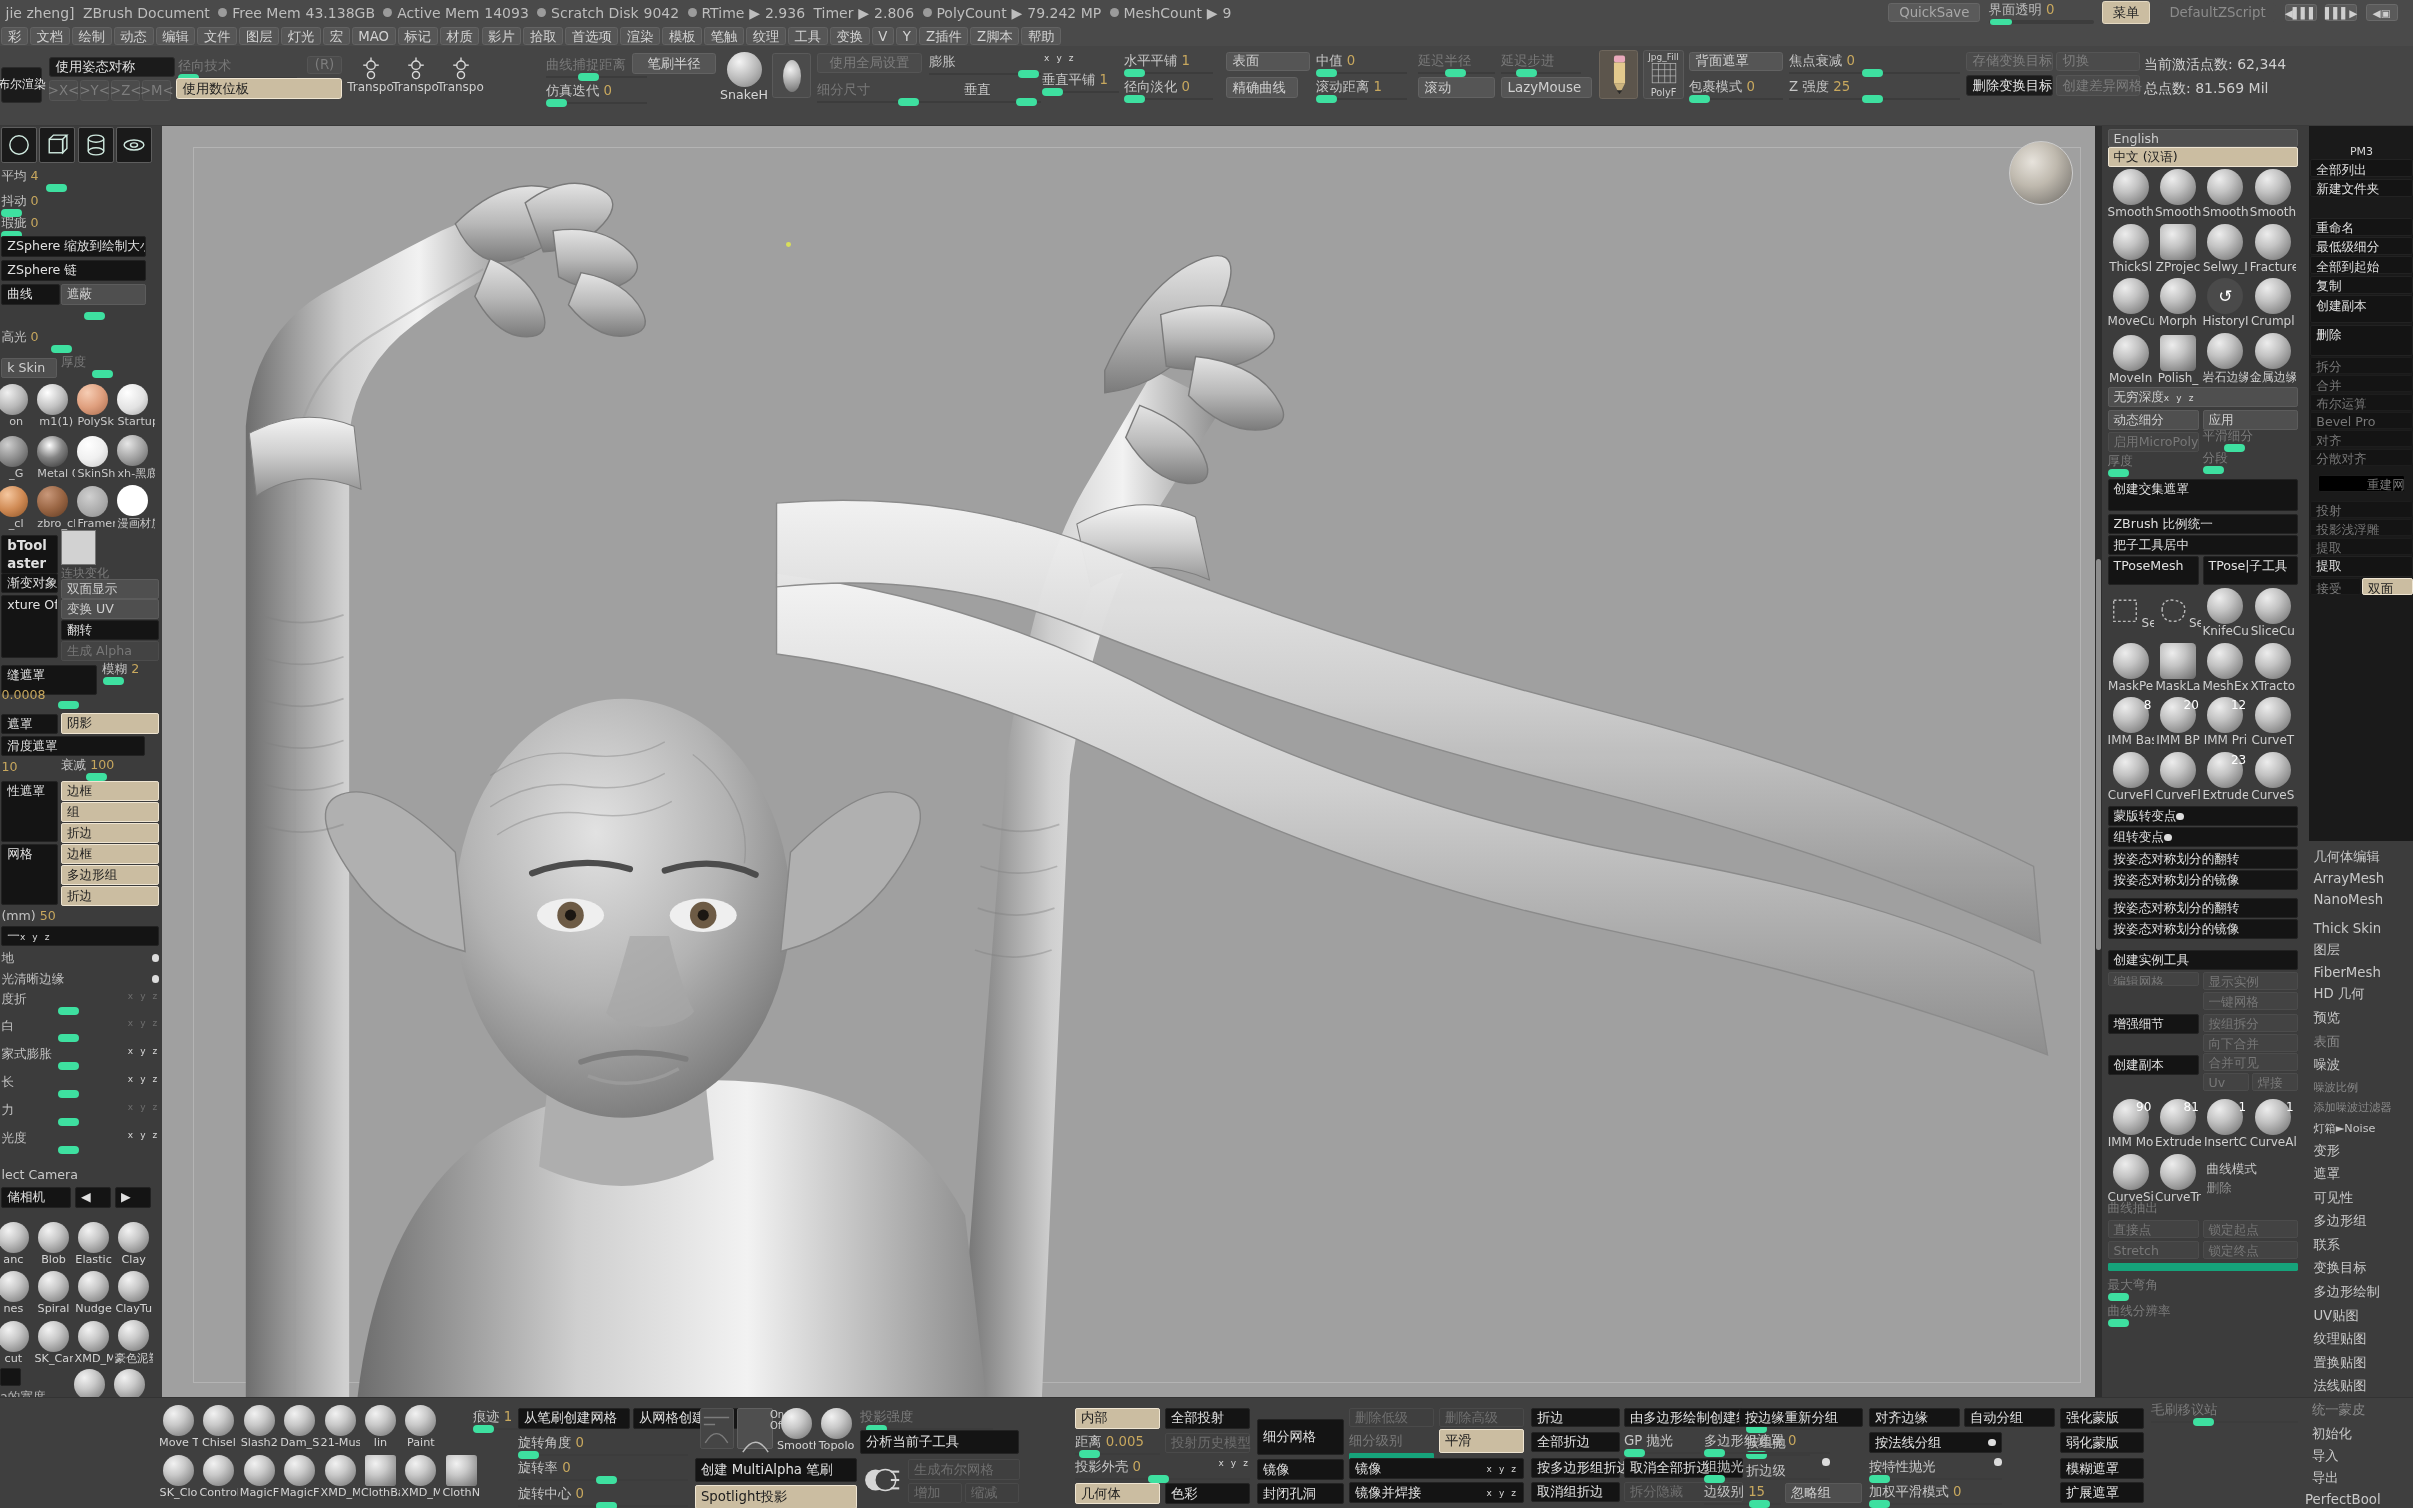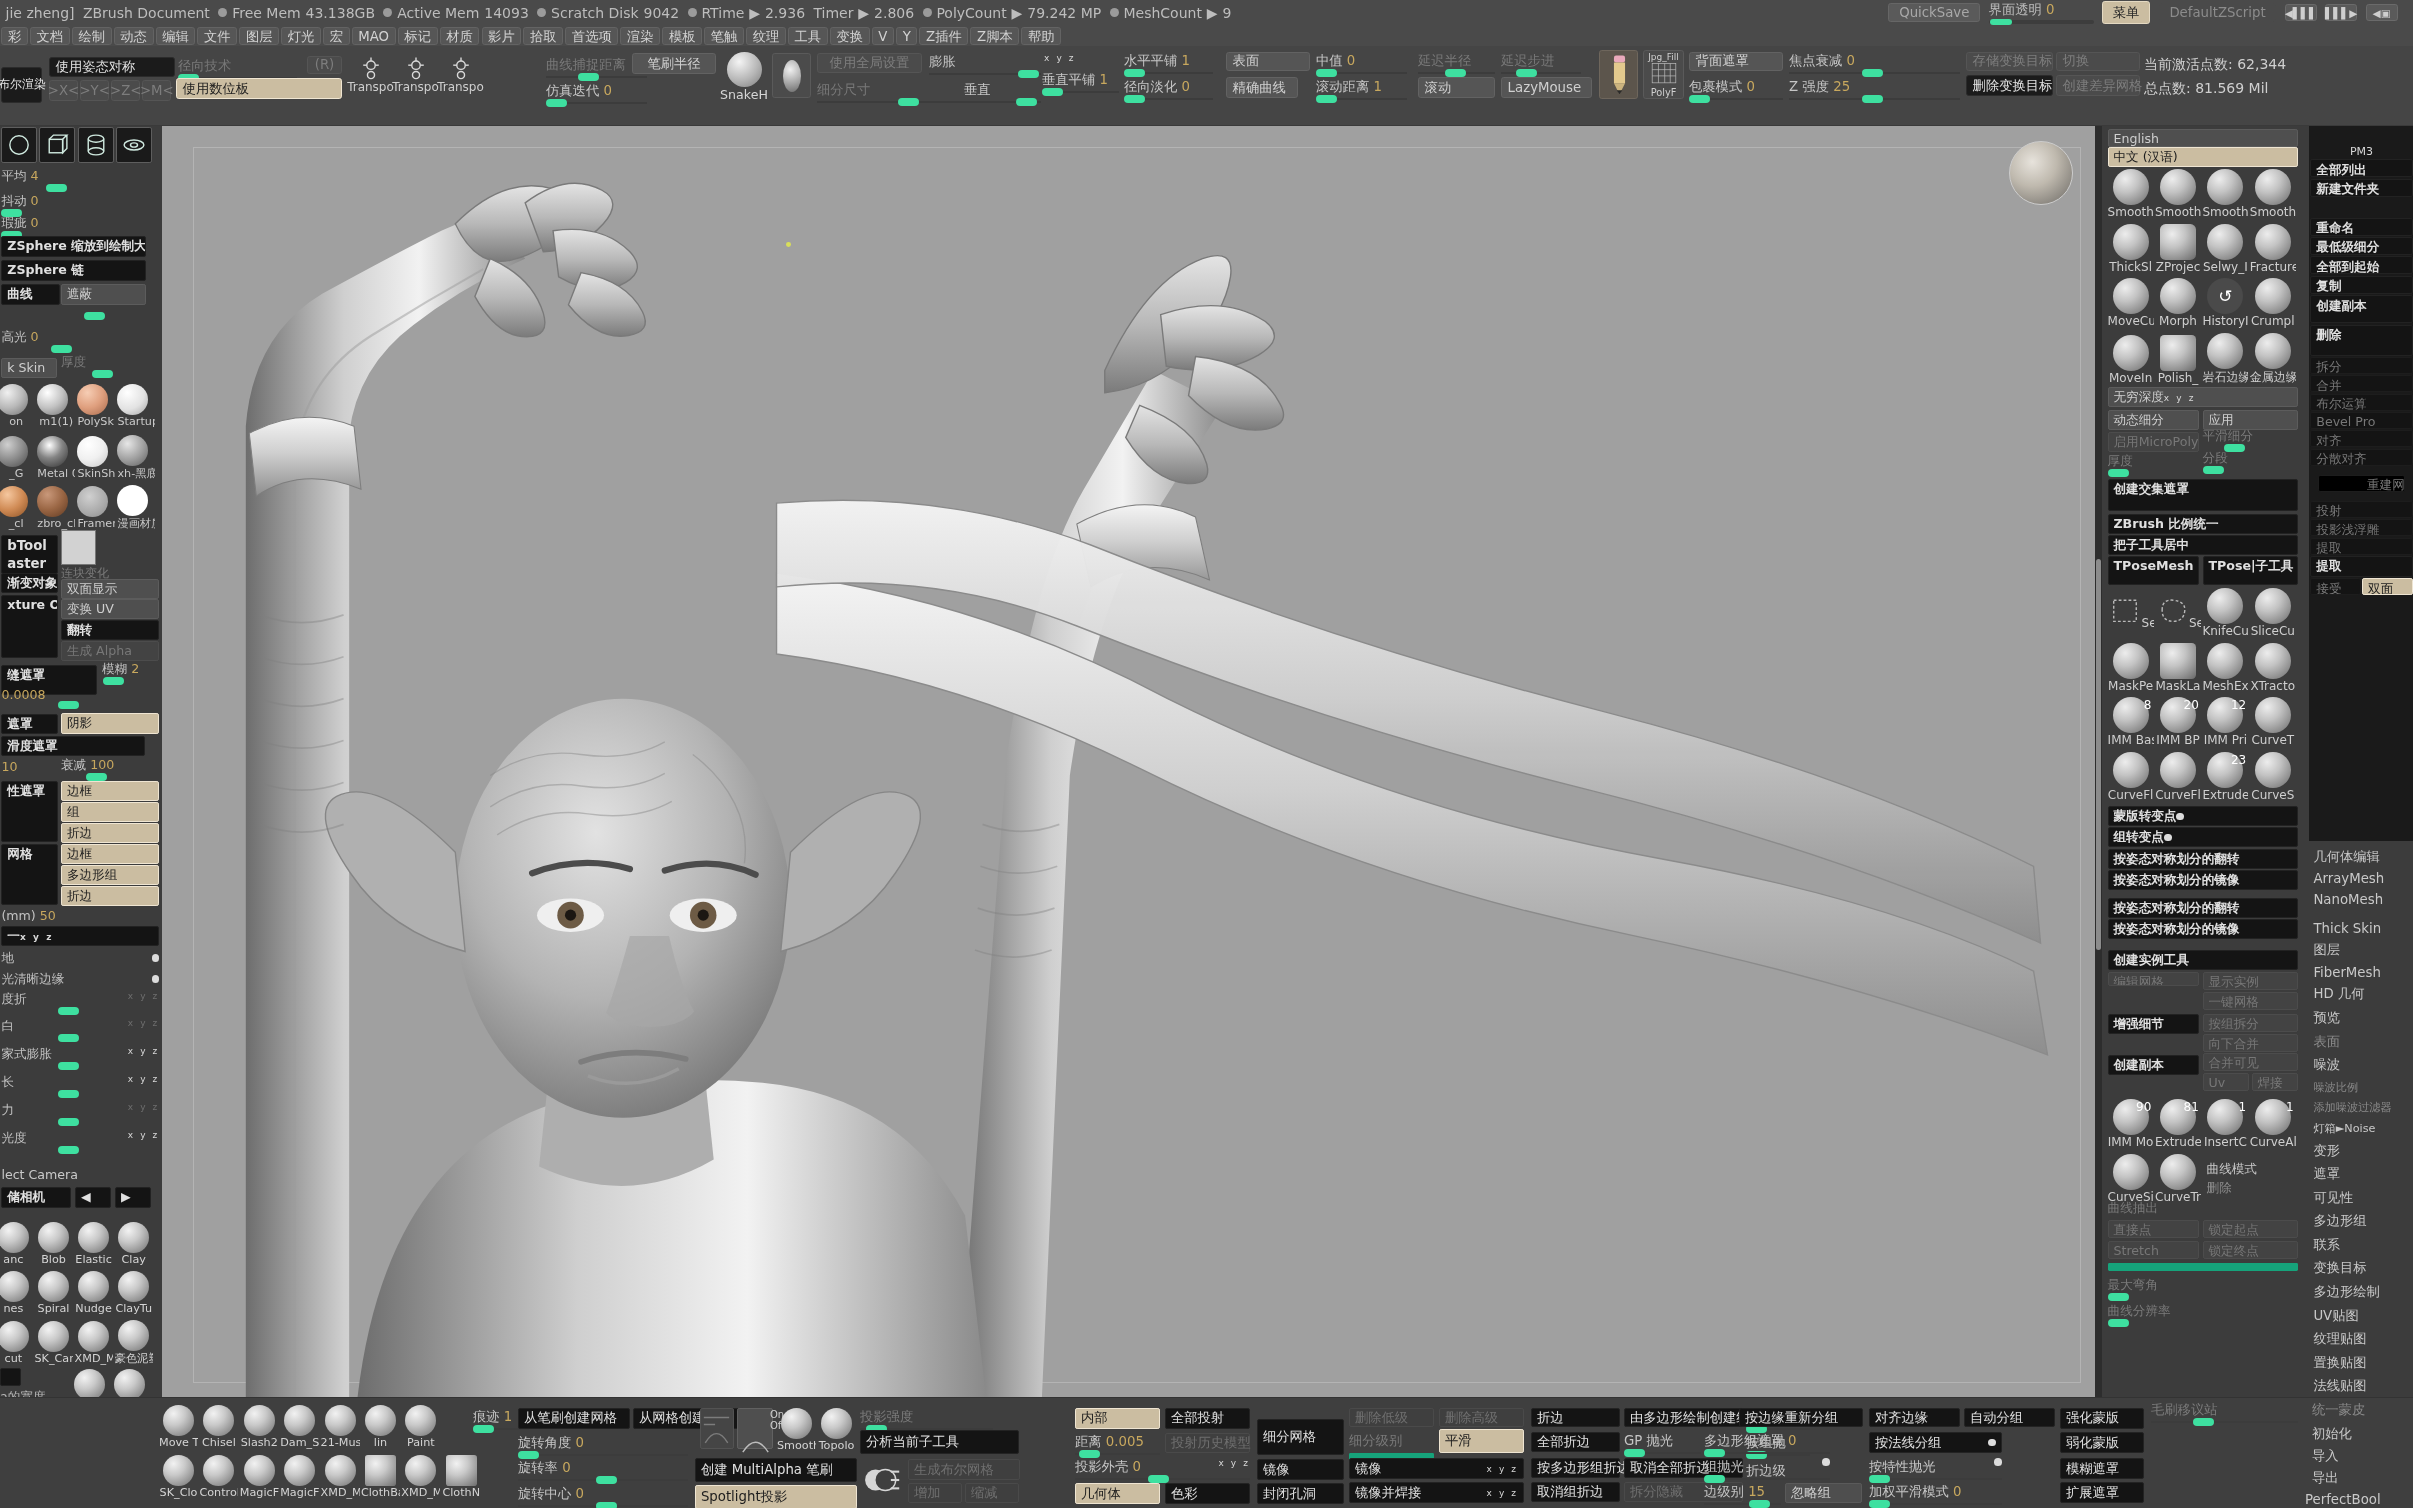--- a/index.html
+++ b/index.html
@@ -67,21 +67,21 @@
 
   
   .leftpanel{left:0;top:126px;width:162px;height:1271px;background:#3c3c3c;overflow:hidden;}
   .rightpanel{left:2102px;top:126px;width:311px;height:1271px;background:#3c3c3c;overflow:hidden;}
   .rp-inner{position:absolute;left:5.6px;top:0;width:196px;}
   .rp-col{position:absolute;left:207px;top:0;width:105px;background:#1a1a1a;}
 
   .row{display:flex;gap:2.1px;align-items:center;}
   .p-btn{background:#4f4f4f;border:0.7px solid #5c5c5c;border-radius:2.1px;color:#cfcfcf;font-size:12.6px;
      padding:1.4px 4.9px;white-space:nowrap;overflow:hidden;}
-  .p-btn.dark{background:#141414;border-color:#222;color:#e0e0e0;font-weight:bold;}
+  .p-btn.dark{background:#141414;border-color:#222;color:#e0e0e0;}
   .p-btn.tan{background:#cbbda1;border:0.7px solid #efe5d2;color:#1d1d1d;}
   .p-btn.dim{background:#434343;border-color:#4c4c4c;color:#777;}
   .p-sld{width:100%;}
   .p-sld .t{font-size:12.6px;color:#c3c3c3;white-space:nowrap;}
   .p-sld .t b{color:#c8a85e;font-weight:normal;}
   .p-sld .t.dim{color:#7a7a7a;}
 
   .mat{width:31px;height:31px;border-radius:50%;}
   .matcell{width:38px;text-align:center;font-size:11.2px;color:#c9c9c9;overflow:hidden;white-space:nowrap;}
   .brushcell{width:38px;text-align:center;font-size:11.2px;color:#d4d4d4;overflow:hidden;white-space:nowrap;}

